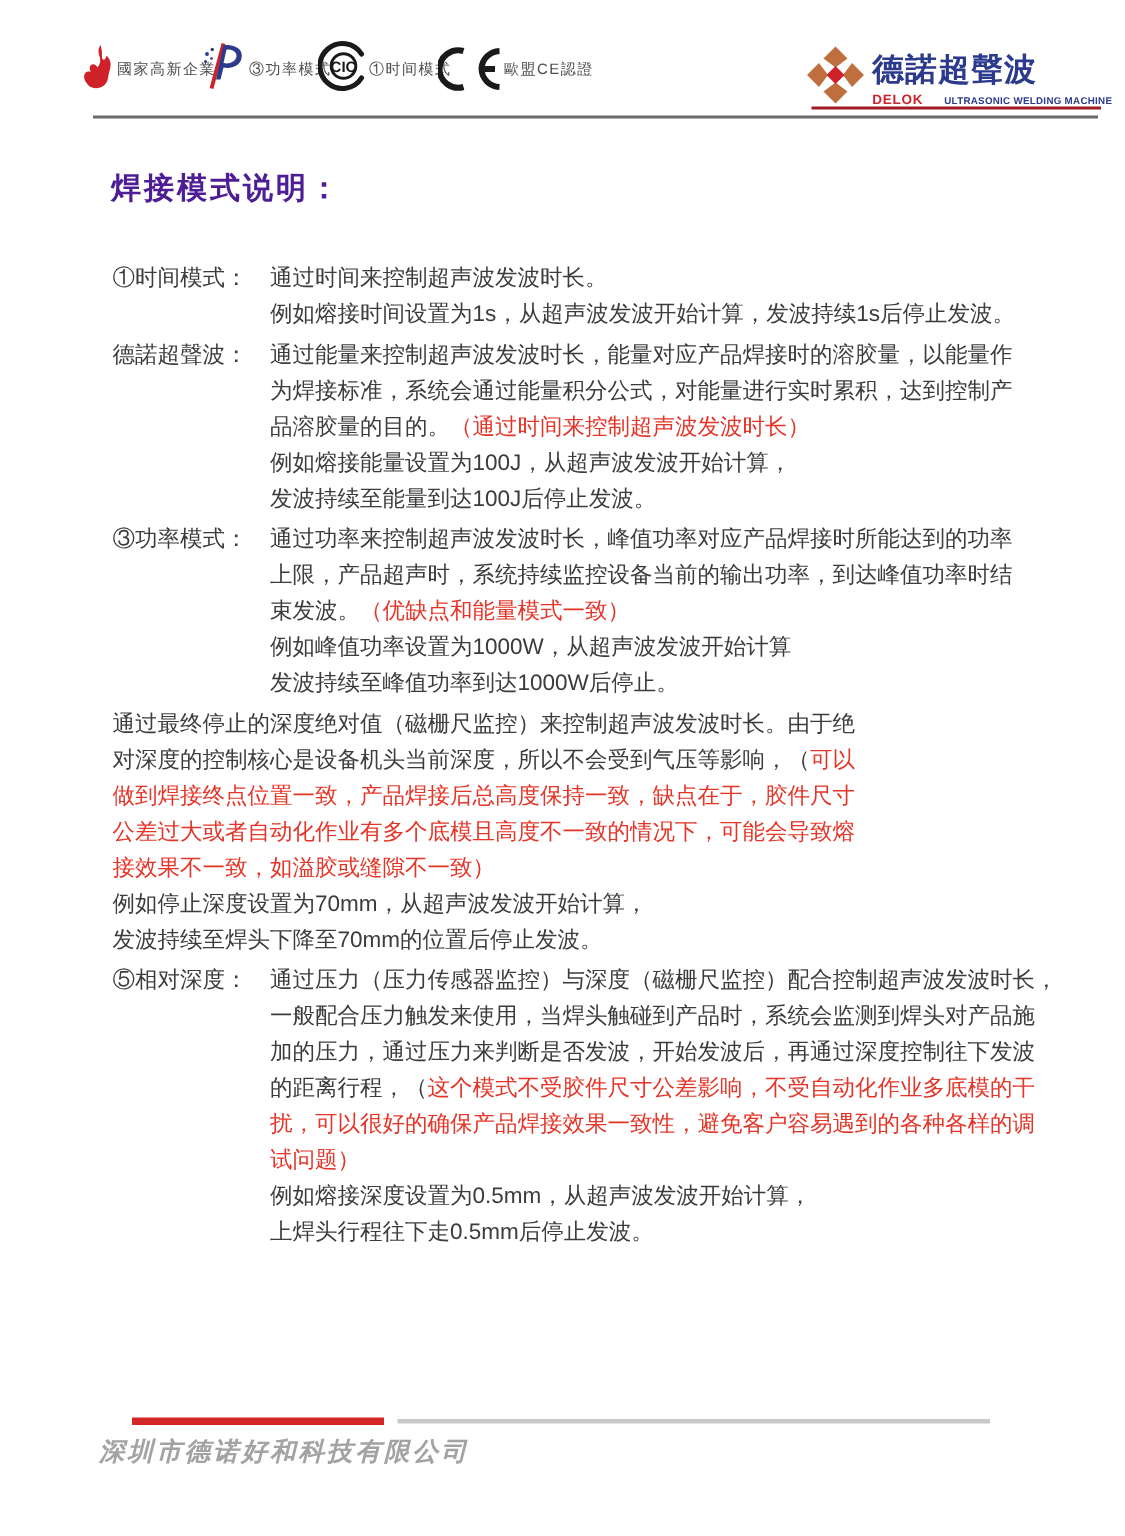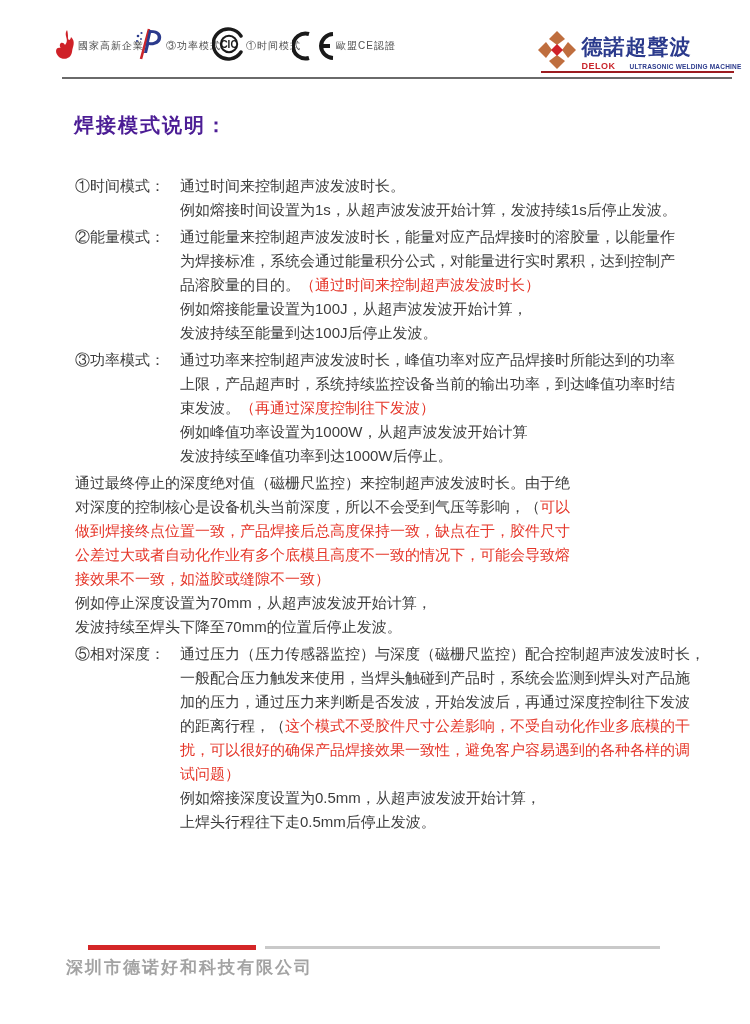--- a/index.html
+++ b/index.html
@@ -46,21 +46,21 @@
   .section-body { flex:1; white-space:pre-wrap; }
   .run-black { color:#3c3c3c; }
   .run-red { color:#e53528; }
 
   
   .footer-line { position:absolute; top:945px; left:88px; width:572px; height:5px; }
   .footer-line .seg-red { position:absolute; left:0; top:0; width:168px; height:5px; background:#d42627; }
   .footer-line .seg-gray { position:absolute; left:177px; top:1px; right:0; height:3px; background:#c9c9c9; }
   .footer-company {
     position:absolute; top:956px; left:66px;
-    font-size:17px; font-weight:bold; color:#a3a3a3; letter-spacing:2px;
+    font-size:17px; font-weight:bold; color:#a3a3a3; letter-spacing:2px;font-style:italic;
   }
 </style>
 </head>
 <body>
 
 <div class="page">
 
   <div class="certs">
       <div class="cert">
         <span class="cicon">
@@ -129,32 +129,32 @@
 
   <div class="doc-title">焊接模式说明：</div>
 
   <div class="content">
       <div class="section-row">
         <div class="section-label">①时间模式：</div>
         <div class="section-body"><span class="run-black">通过时间来控制超声波发波时长。
 例如熔接时间设置为1s，从超声波发波开始计算，发波持续1s后停止发波。</span></div>
       </div>
       <div class="section-row">
-        <div class="section-label">②能量模式：</div>
+        <div class="section-label">德諾超聲波：</div>
         <div class="section-body"><span class="run-black">通过能量来控制超声波发波时长，能量对应产品焊接时的溶胶量，以能量作
 为焊接标准，系统会通过能量积分公式，对能量进行实时累积，达到控制产
 品溶胶量的目的。</span><span class="run-red">（通过时间来控制超声波发波时长）</span><span class="run-black">
 例如熔接能量设置为100J，从超声波发波开始计算，
 发波持续至能量到达100J后停止发波。</span></div>
       </div>
       <div class="section-row">
         <div class="section-label">③功率模式：</div>
         <div class="section-body"><span class="run-black">通过功率来控制超声波发波时长，峰值功率对应产品焊接时所能达到的功率
 上限，产品超声时，系统持续监控设备当前的输出功率，到达峰值功率时结
-束发波。</span><span class="run-red">（再通过深度控制往下发波）</span><span class="run-black">
+束发波。</span><span class="run-red">（优缺点和能量模式一致）</span><span class="run-black">
 例如峰值功率设置为1000W，从超声波发波开始计算
 发波持续至峰值功率到达1000W后停止。</span></div>
       </div>
       <div class="section-row">
         <div class="section-body"><span class="run-black">通过最终停止的深度绝对值（磁栅尺监控）来控制超声波发波时长。由于绝
 对深度的控制核心是设备机头当前深度，所以不会受到气压等影响，（</span><span class="run-red">可以
 做到焊接终点位置一致，产品焊接后总高度保持一致，缺点在于，胶件尺寸
 公差过大或者自动化作业有多个底模且高度不一致的情况下，可能会导致熔
 接效果不一致，如溢胶或缝隙不一致）</span><span class="run-black">
 例如停止深度设置为70mm，从超声波发波开始计算，

